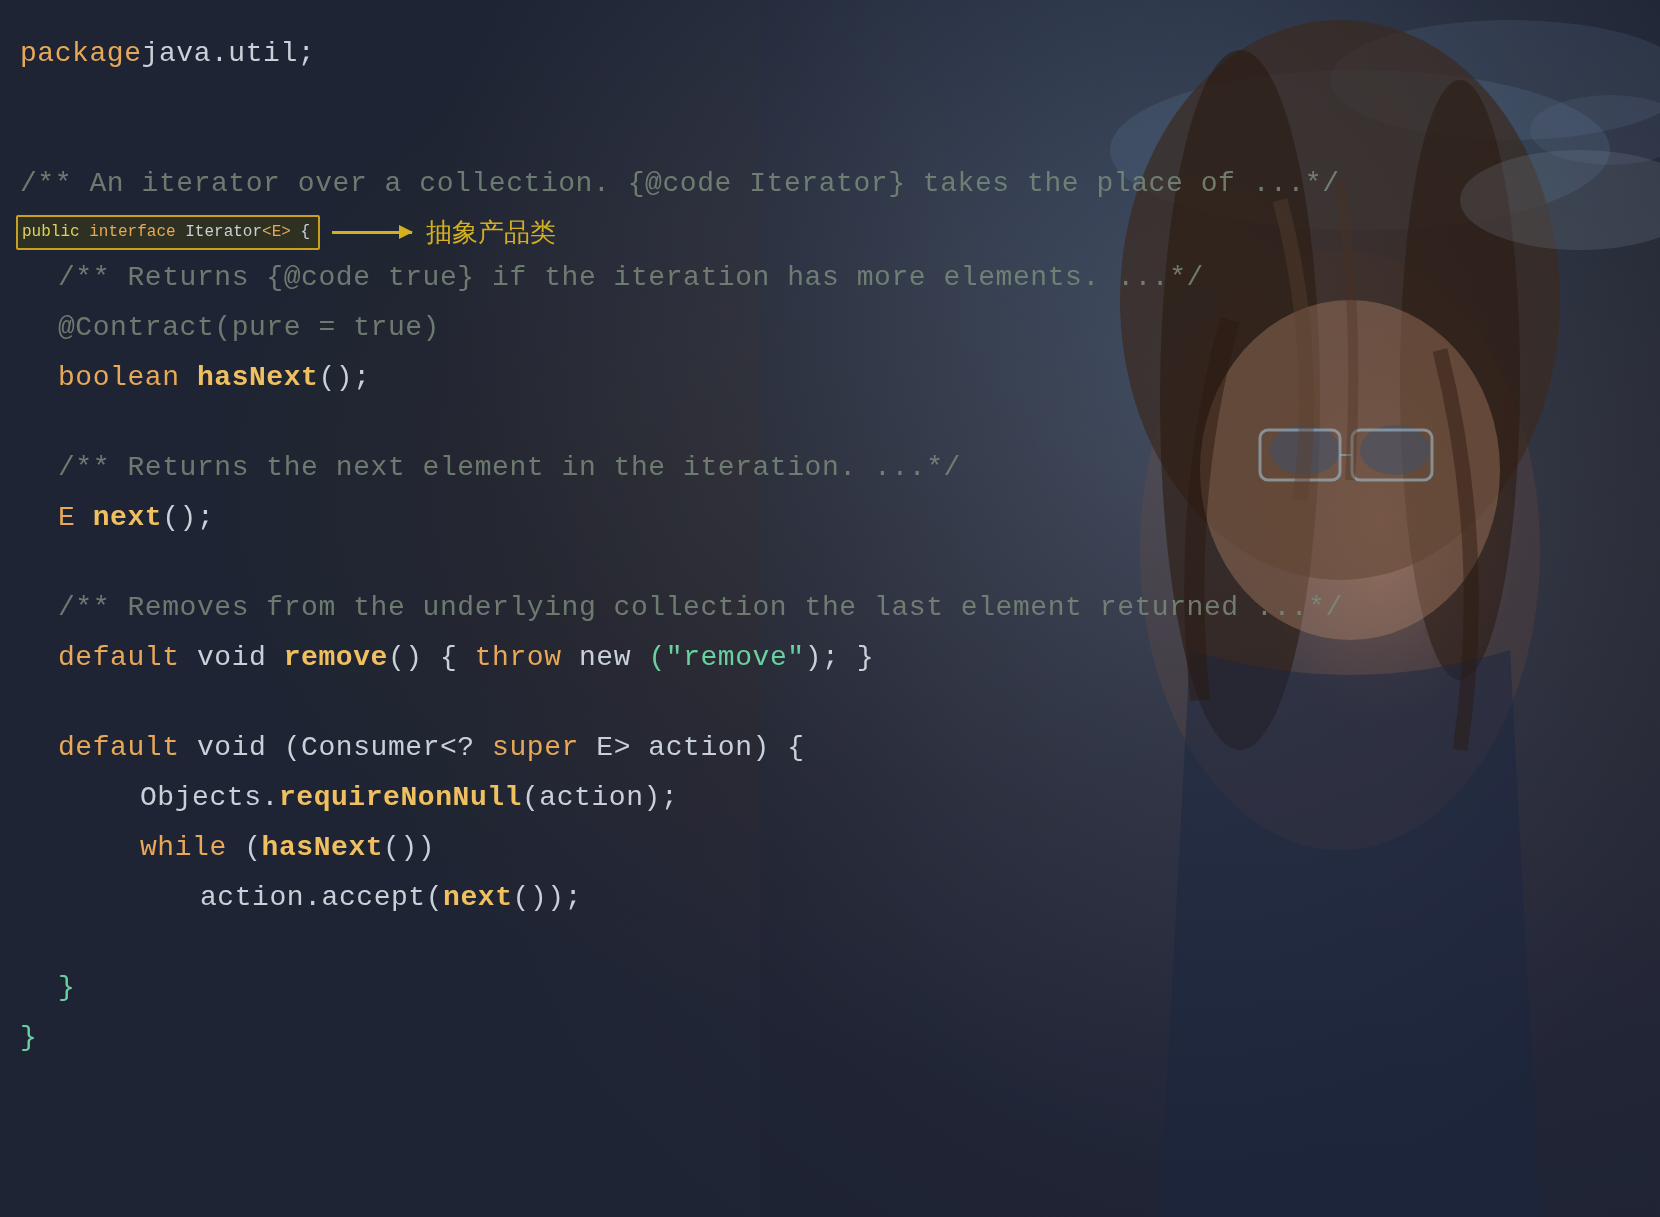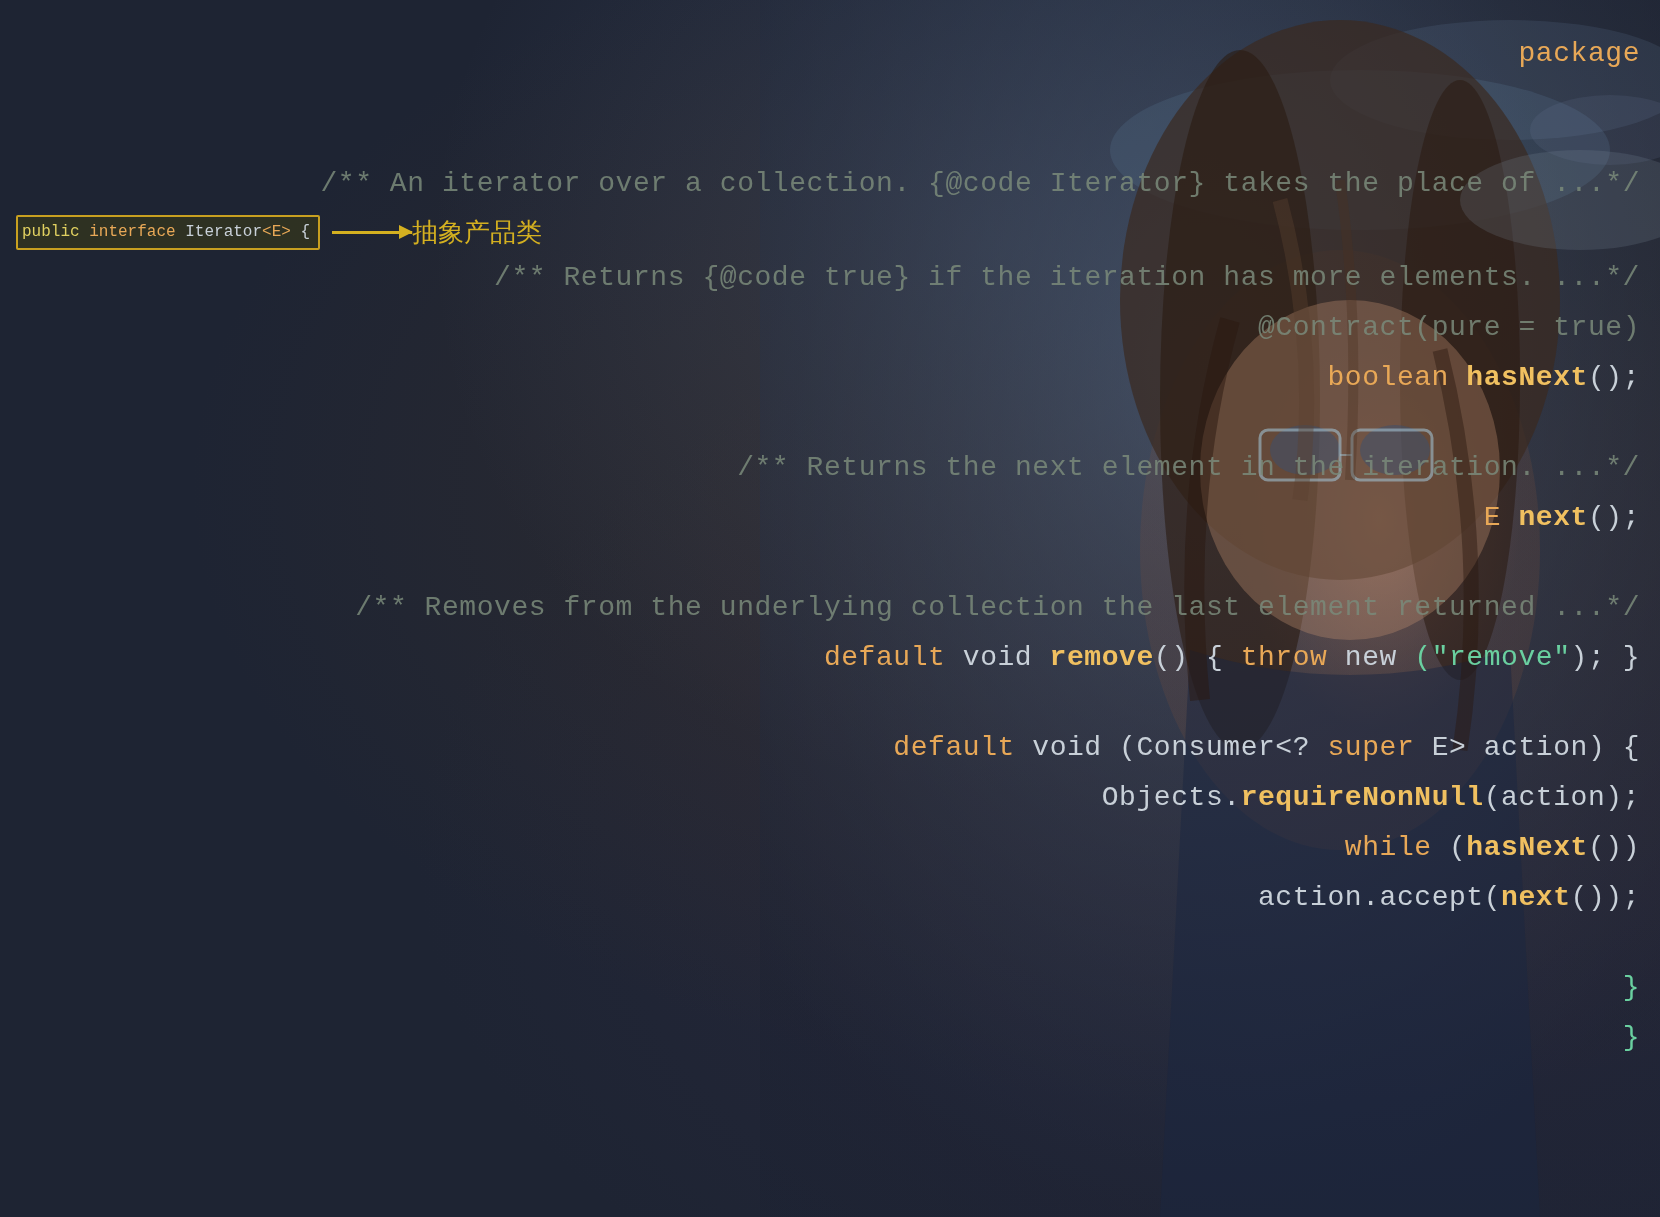--- a/index.html
+++ b/index.html
@@ -48,21 +48,20 @@
       line-height: 1.7;
     }
 
     .code-line {
       display: flex;
       align-items: baseline;
       font-size: 28px;
       letter-spacing: 0.02em;
       min-height: 50px;
       flex-wrap: nowrap;
-      justify-content: flex-end;
     }
 
     .code-line.empty {
       min-height: 40px;
     }
 
     
     .kw-orange { color: #e8a857; }   
     .kw-yellow { color: #e0d060; }   
     .comment { color: #7a8a7a; opacity: 0.85; }
@@ -114,25 +113,26 @@
       width: 0;
       height: 0;
       border-left: 14px solid #d4b020;
       border-top: 7px solid transparent;
       border-bottom: 7px solid transparent;
     }
 
     .annotation-text {
       color: #d4b020;
       font-size: 26px;
+      margin-left: 14px;
       font-family: 'Microsoft YaHei', 'SimHei', sans-serif;
       font-weight: normal;
     }
 
-    .indent1 { margin-left: 60px; }
+    .indent1 { margin-left: 38px; }
     .indent2 { margin-left: 120px; }
     .indent3 { margin-left: 180px; }
   </style>
 </head>
 <body>
 
 <div class="bg-overlay"></div>
 
 <div class="anime-bg">
   <svg viewBox="0 0 900 1217" xmlns="http://www.w3.org/2000/svg">
@@ -177,20 +177,21 @@
 
     <path d="M 470 320 Q 420 500 440 700" stroke="#2a1810" stroke-width="20" fill="none" stroke-opacity="0.5"></path>
     <path d="M 680 350 Q 730 550 700 750" stroke="#2a1810" stroke-width="15" fill="none" stroke-opacity="0.45"></path>
   </svg>
 </div>
 
 <div class="code-container">
 
   <div class="code-line">
     <span class="kw-orange">package</span>
+    <span class="plain"> java.util;</span>
   </div>
 
   <div class="code-line empty"></div>
 
 
   <div class="code-line empty"></div>
 
   <div class="code-line">
     <span class="comment">/** An iterator over a collection.  {@code Iterator} takes the place of  ...*/</span>
   </div>

